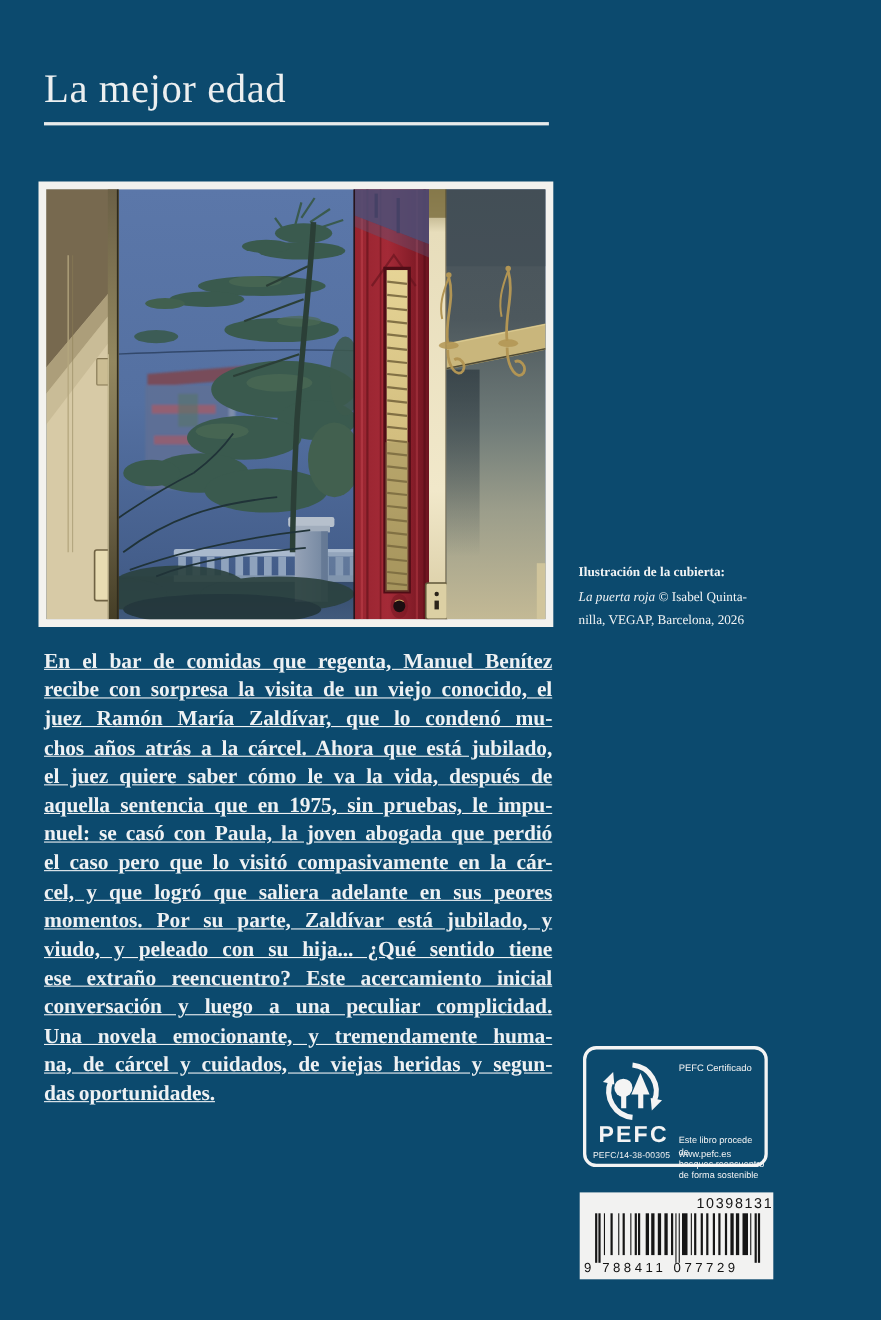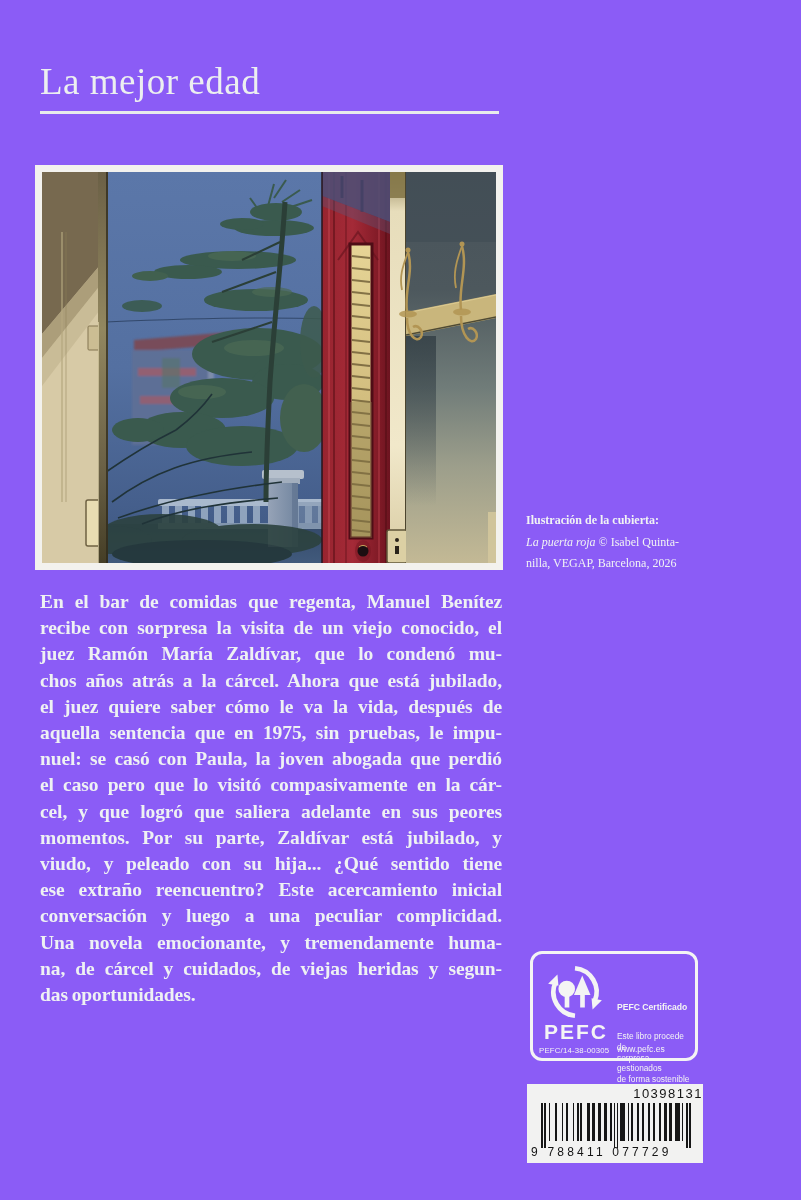--- a/index.html
+++ b/index.html
@@ -1,18 +1,18 @@
 <!DOCTYPE html>
 <html><head>
 <meta charset="utf-8">
 <style>
   html,body{margin:0;padding:0;background:#0b1117;}
   .page{
     position:relative;width:801px;height:1200px;overflow:hidden;
-    background:#8b5cf6;
+    background:#0c4a6e;
     font-family:"Liberation Serif",serif;
   }
   .page-title{
     position:absolute;left:40px;top:60px;
     font-size:37px;font-weight:400;color:#eceff0;letter-spacing:.5px;
   }
   .title-rule{
     position:absolute;left:40px;top:111px;width:459px;height:2.5px;
     background:#e8ebeb;
   }
@@ -24,32 +24,32 @@
   .credit{
     position:absolute;left:526px;top:510px;width:250px;
     color:#f1f3f4;font-size:12px;line-height:21.5px;
   }
   .credit .head{font-weight:bold;}
   .synopsis{
     position:absolute;left:40px;top:589px;width:462px;
     color:#eef1f3;font-size:19.5px;font-weight:bold;line-height:26.2px;
     word-spacing:-1px;letter-spacing:-0.1px;
   }
-  .syn-line{text-align:justify;text-align-last:justify;}
+  .syn-line{text-align:justify;text-align-last:justify;text-decoration:underline;}
   .syn-line:last-child{text-align-last:left;}
   .pefc-box{
     position:absolute;left:530px;top:951px;width:168px;height:110px;
     border:3px solid #f4f4f4;border-radius:12px;box-sizing:border-box;
     font-family:"Liberation Sans",sans-serif;color:#f4f4f4;
   }
   .pefc-logo{position:absolute;left:11px;top:9px;width:62px;height:58px;}
   .pefc-word{position:absolute;left:11px;top:66px;font-size:21px;font-weight:bold;letter-spacing:2px;}
   .pefc-code{position:absolute;left:6px;top:92px;font-size:7.8px;letter-spacing:.2px;white-space:nowrap;}
   .pefc-right{position:absolute;left:84px;top:12px;width:78px;}
-  .pefc-cert{font-size:8.6px;font-weight:bold;white-space:nowrap;margin-top:36px;}
+  .pefc-cert{font-size:8.6px;font-weight:normal;white-space:nowrap;}
   .pefc-body{position:absolute;left:84px;top:38px;width:78px;font-size:8.3px;line-height:10.8px;margin-top:39px;}
   .pefc-url{position:absolute;left:84px;top:90px;font-size:8.5px;}
   .barcode-box{
     position:absolute;left:527px;top:1084px;width:176px;height:79px;
     background:#f2f2f1;font-family:"Liberation Sans",sans-serif;color:#141414;
   }
   .barcode-number{position:absolute;left:0;top:2px;width:100%;text-align:right;font-size:13px;letter-spacing:1.5px;}
   .barcode-bars{position:absolute;left:14px;top:19px;width:150px;height:46px;}
   .barcode-bars .bar{position:absolute;top:0;height:38px;background:#161616;}
   .barcode-bars .bar.tall{height:45px;}
@@ -324,21 +324,21 @@
         <rect x="35" y="30" width="4.5" height="13"></rect>
       </g>
     </svg>
     <div class="pefc-word">PEFC</div>
     <div class="pefc-code">PEFC/14-38-00305</div>
     <div class="pefc-right">
       <div class="pefc-cert">PEFC Certificado</div>
     </div>
     <div class="pefc-body">
         <div>Este libro procede de</div>
-        <div>sorpresa gestionados</div>
+        <div>bosques reencuentro</div>
         <div>de forma sostenible</div>
       </div>
     <div class="pefc-url">www.pefc.es</div>
   </div>
 
   <div class="barcode-box">
     <div class="barcode-number">10398131</div>
     <div class="barcode-bars">
         <div class="bar tall" style="left: 0px; width: 1.58px;"></div>
         <div class="bar tall" style="left: 3.16px; width: 1.58px;"></div>

